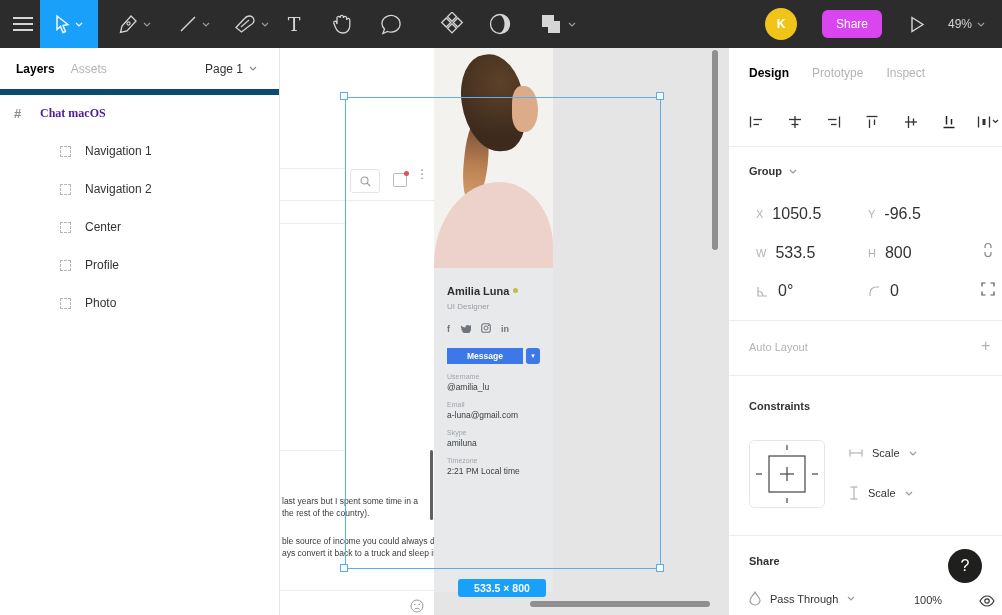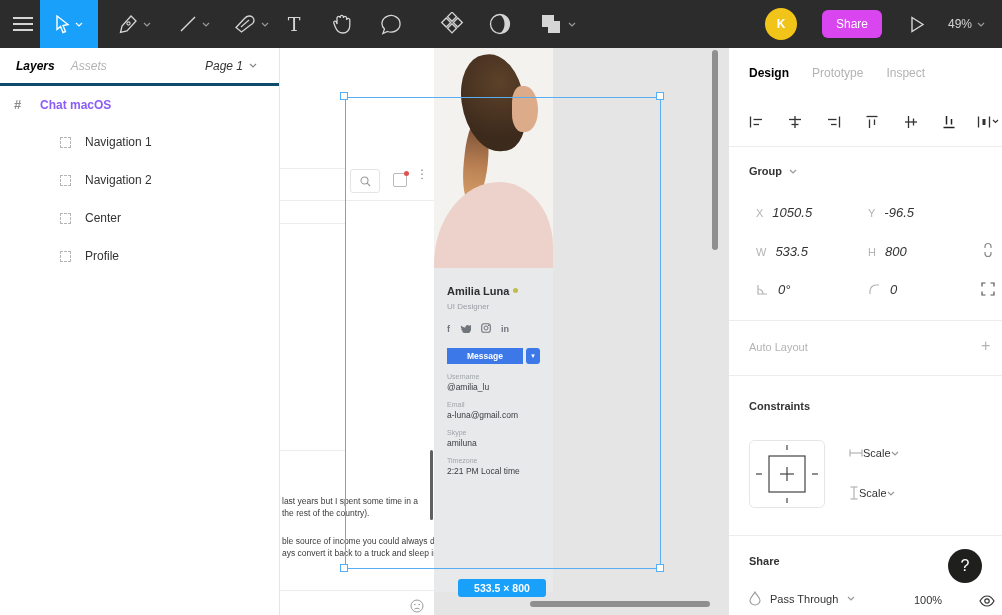--- a/index.html
+++ b/index.html
@@ -13,28 +13,28 @@
   .tb svg { display:block; }
   .tool-active { background:#18a0fb; }
   .chev { margin-left:5px; }
   .tb-text-T { color:#d5d5d5; font-family:"DejaVu Serif", serif; font-size:19px; }
   .avatar { position:absolute; left:765px; top:8px; width:32px; height:32px; border-radius:50%; background:#f0c419; color:#fff; font-size:12px; font-weight:bold; display:flex; align-items:center; justify-content:center; cursor:pointer; }
   .share-btn { position:absolute; left:822px; top:10px; width:60px; height:28px; background:#d946ef; border:none; border-radius:6px; color:#fff; font-size:12px; font-family:inherit; cursor:pointer; }
   .zoom-ctl { position:absolute; left:948px; top:0; height:48px; display:flex; align-items:center; gap:5px; color:#d5d5d5; font-size:12px; cursor:pointer; }
 
   
   .left-panel { position:absolute; left:0; top:48px; width:280px; height:567px; background:#fff; border-right:1px solid #e5e5e5; z-index:20; }
-  .lp-tabs { position:relative; height:38px; border-bottom:3px solid #0c4a6e; display:flex; align-items:center;font-style:italic; }
+  .lp-tabs { position:relative; height:47px; border-bottom:6px solid #0c4a6e; display:flex; align-items:center; }
   .lp-tab { font-size:12px; cursor:pointer; }
   .lp-tab.active { color:#000; font-weight:bold; margin-left:16px; }
   .lp-tab.inactive { color:#b3b3b3; margin-left:16px; }
   .page-sel { position:absolute; right:22px; display:flex; align-items:center; gap:6px; font-size:12px; color:#333; cursor:pointer; }
   .frame-row { display:flex; align-items:center; height:37px; padding-left:14px; cursor:pointer; }
   .hash-ico { color:#8c8c8c; font-size:13px; font-weight:bold; width:26px; }
-  .frame-name { font-size:12px; font-weight:bold; color:#8b5cf6; }
+  .frame-name { font-size:12px; font-weight:bold; color:#4c1d95;font-family:Liberation Serif, serif; }
   .layer-row { display:flex; align-items:center; height:38px; padding-left:60px; cursor:pointer; }
   .grp-ico { width:11px; height:11px; border:1px dashed #b5b5b5; margin-right:14px; }
   .layer-name { font-size:12px; color:#333; }
 
   
   .canvas { position:absolute; left:280px; top:48px; width:448px; height:567px; background:#e5e5e5; overflow:hidden; }
   .convo { position:absolute; left:0; top:0; width:154px; height:567px; background:#fff; }
   .hline { position:absolute; height:1px; background:#ececec; }
   .search-box { position:absolute; left:70px; top:121px; width:30px; height:24px; border:1px solid #e4e4e4; border-radius:3px; display:flex; align-items:center; justify-content:center; cursor:pointer; }
   .compose { position:absolute; left:113px; top:125px; width:14px; height:14px; border:1px solid #b9b9b9; border-radius:2px; cursor:pointer; }
@@ -73,27 +73,27 @@
   .right-panel { position:absolute; left:728px; top:48px; width:274px; height:567px; background:#fff; border-left:1px solid #e5e5e5; z-index:20; }
   .rp-tabs { display:flex; align-items:center; height:49px; padding-left:20px; gap:23px; }
   .rp-tab { font-size:12px; color:#b3b3b3; cursor:pointer; }
   .rp-tab.active { color:#000; font-weight:bold; }
   .align-row { position:absolute; left:0; top:49px; width:274px; height:50px; border-bottom:1px solid #ececec; }
   .align-ico { position:absolute; top:18px; cursor:pointer; }
   .rp-divider { position:absolute; left:0; width:274px; height:1px; background:#ececec; }
   .group-sel { position:absolute; left:20px; top:117px; display:flex; align-items:center; gap:7px; font-size:11px; font-weight:bold; color:#333; cursor:pointer; }
   .prop { position:absolute; display:flex; align-items:center; gap:9px; cursor:text; }
   .prop-label { font-size:11px; color:#b3b3b3; }
-  .prop-value { font-size:13px; color:#333;font-style:italic; }
+  .prop-value { font-size:16px; color:#333; }
   .prop-icon-btn { position:absolute; left:252px; cursor:pointer; }
   .section-title { position:absolute; left:20px; font-size:11px; font-weight:bold; color:#333; }
   .section-title.disabled { color:#b3b3b3; font-weight:normal; }
   .plus-btn { position:absolute; left:252px; color:#b3b3b3; font-size:16px; font-weight:normal; cursor:pointer; }
   .constraint-widget { position:absolute; left:20px; top:392px; cursor:pointer; }
-  .scale-row { position:absolute; display:flex; align-items:center; cursor:pointer; }
+  .scale-row { position:absolute; display:flex; align-items:center; gap:9px; cursor:pointer; }
   .scale-label { font-size:11px; color:#333; }
   .layer-row2 { position:absolute; left:20px; top:543px; display:flex; align-items:center; gap:9px; cursor:pointer; }
   .blend-label { font-size:11px; color:#333; }
   .opacity-val { position:absolute; left:185px; top:546px; font-size:11px; color:#333; cursor:text; }
   .eye-btn { position:absolute; left:250px; top:545px; cursor:pointer; }
   .help-fab { position:absolute; left:948px; top:549px; width:34px; height:34px; border-radius:50%; background:#1f1f1e; color:#fff; font-size:16px; display:flex; align-items:center; justify-content:center; cursor:pointer; z-index:40; }
 </style>
 </head>
 <body>
 
@@ -216,20 +216,24 @@
       <span class="grp-ico"></span>
       <span class="layer-name">Navigation 2</span>
     </div>
     <div class="layer-row">
       <span class="grp-ico"></span>
       <span class="layer-name">Center</span>
     </div>
     <div class="layer-row">
       <span class="grp-ico"></span>
       <span class="layer-name">Profile</span>
+    </div>
+    <div class="layer-row">
+      <span class="grp-ico"></span>
+      <span class="layer-name">Photo</span>
     </div>
   </div>
 
   <div class="canvas">
 
     <div class="convo">
       <div class="hline" style="left:0;top:120px;width:65px;"></div>
       <div class="hline" style="left:0;top:152px;width:154px;"></div>
       <div class="hline" style="left:0;top:175px;width:65px;"></div>
       <div class="hline" style="left:0;top:402px;width:65px;"></div>

